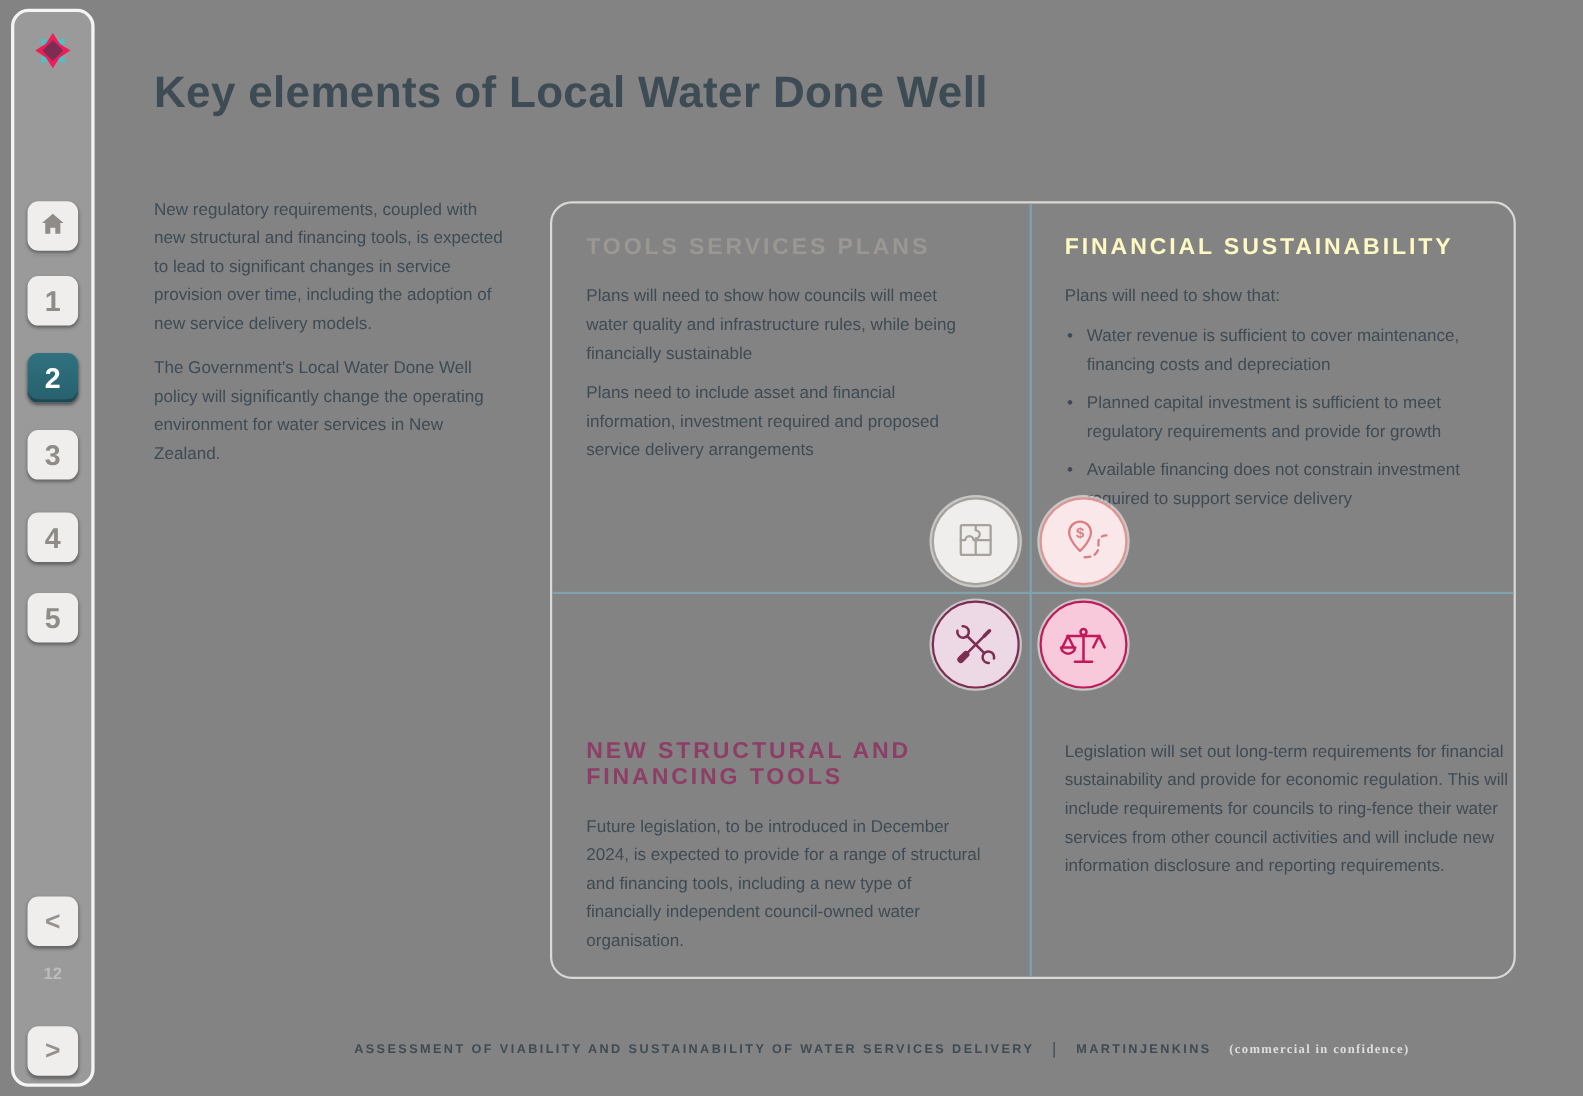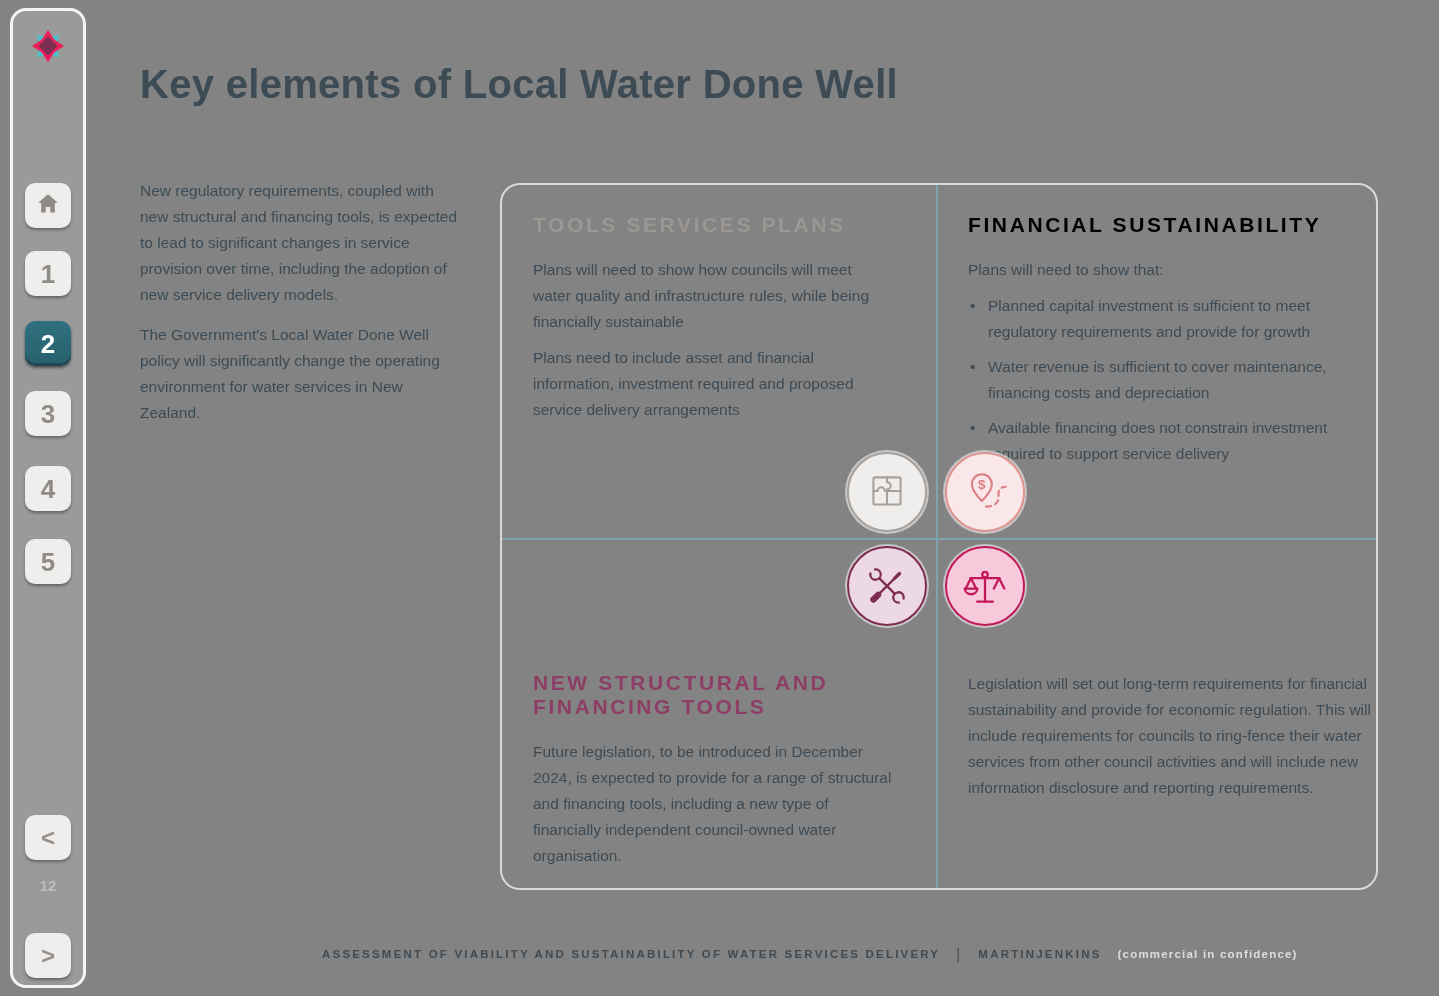--- a/index.html
+++ b/index.html
@@ -86,21 +86,21 @@
   .ic-scales { left:443px; top:361px; background:#f8c9da; border:2.5px solid #c2195b; }
   .icon-circle svg { width:48px; height:48px; }
 
   
   .footer {
     position:absolute; left:322px; top:945px;
     display:flex; align-items:center; gap:16px; white-space:nowrap;
     font-size:11.5px; font-weight:700; letter-spacing:2.2px; color:#3e4b55;
   }
   .footer .sep { font-weight:400; font-size:15px; }
-  .footer .conf { color:#dedede; font-weight:600; letter-spacing:1.2px; }
+  .footer .conf { color:#dedede; font-weight:600; letter-spacing:1.2px;font-family:Liberation Serif, serif; }
 </style>
 </head>
 <body>
 
 <aside class="sidebar">
   <div class="logo">
     <svg viewBox="0 0 60 60">
       <g>
         <polygon points="30,14 36.5,24 30,34 23.5,24" transform="rotate(45 30 30)" fill="#52bfc4"></polygon>
         <polygon points="30,14 36.5,24 30,34 23.5,24" transform="rotate(135 30 30)" fill="#52bfc4"></polygon>
@@ -145,25 +145,25 @@
     <div class="vline"></div>
     <div class="hline"></div>
 
     <div class="quad q-tl">
       <h2 style="color: rgb(155, 151, 147);">TOOLS SERVICES PLANS</h2>
       <p>Plans will need to show how councils will meet water quality and infrastructure rules, while being financially sustainable</p>
       <p>Plans need to include asset and financial information, investment required and proposed service delivery arrangements</p>
     </div>
 
     <div class="quad q-tr">
-      <h2 style="color: #000000;">FINANCIAL SUSTAINABILITY</h2>
+      <h2 style="color: #fef9c3;">FINANCIAL SUSTAINABILITY</h2>
       <p>Plans will need to show that:</p>
       <ul>
+        <li>Water revenue is sufficient to cover maintenance, financing costs and depreciation</li>
         <li>Planned capital investment is sufficient to meet regulatory requirements and provide for growth</li>
-        <li>Water revenue is sufficient to cover maintenance, financing costs and depreciation</li>
         <li>Available financing does not constrain investment required to support service delivery</li>
       </ul>
     </div>
 
     <div class="quad q-bl">
       <h2 style="color: rgb(142, 62, 102);">NEW STRUCTURAL AND FINANCING TOOLS</h2>
       <p>Future legislation, to be introduced in December 2024, is expected to provide for a range of structural and financing tools, including a new type of financially independent council-owned water organisation.</p>
     </div>
 
     <div class="quad q-br">

